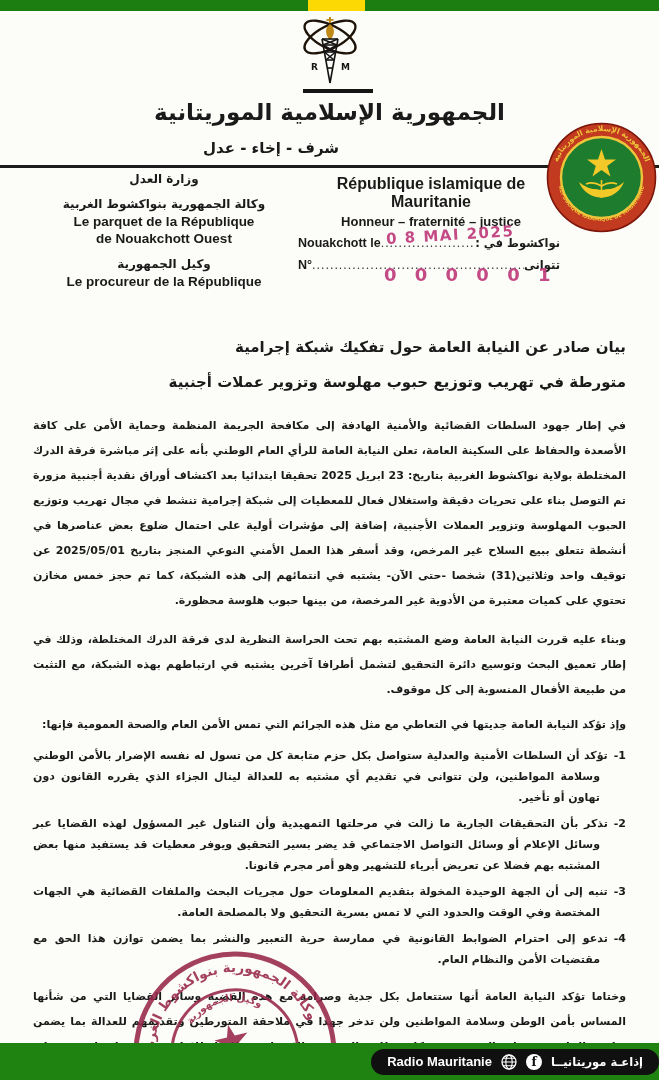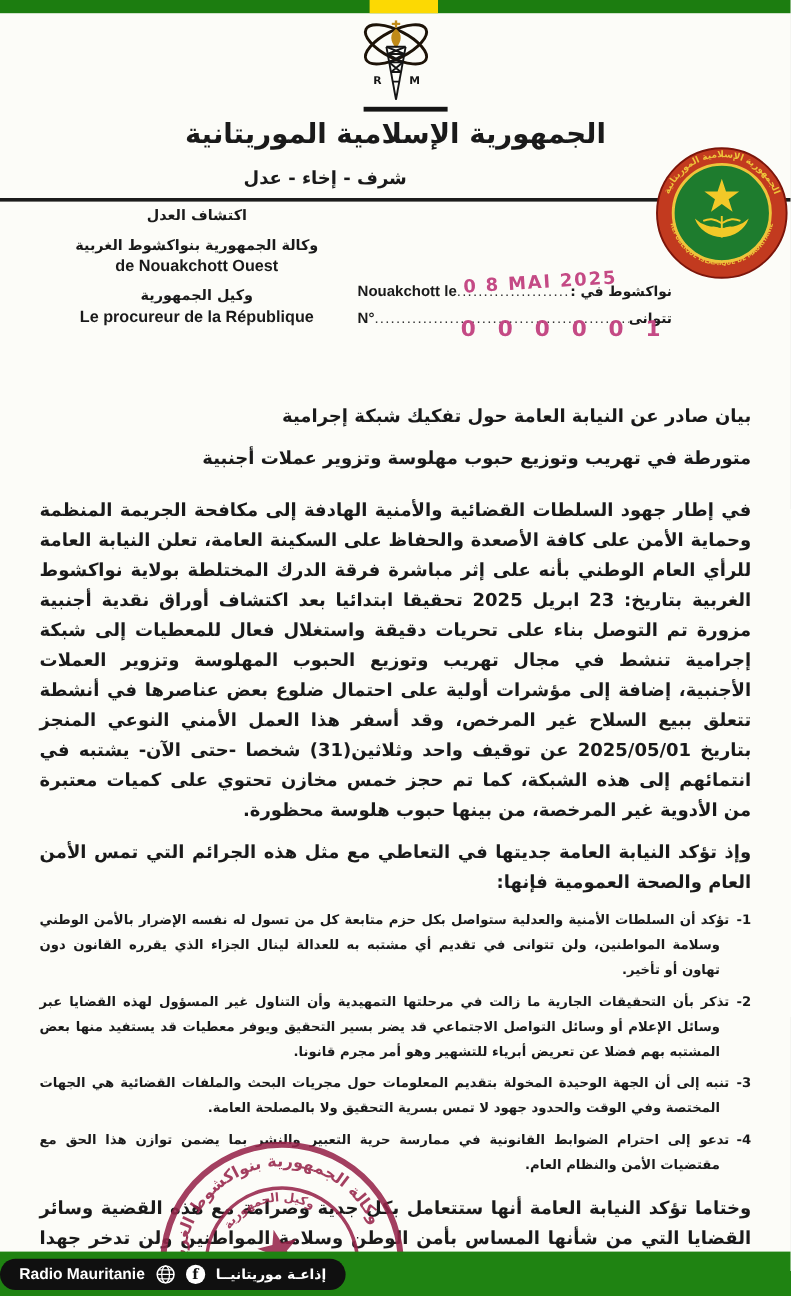--- a/index.html
+++ b/index.html
@@ -37,33 +37,33 @@
   .stamp-date{position:absolute;left:386px;top:226px;font-size:15px;font-weight:bold;
     letter-spacing:1.5px;transform:rotate(-3.5deg);opacity:.95;white-space:nowrap;}
   .stamp-num{position:absolute;left:384px;top:264px;font-size:18px;font-weight:bold;
     letter-spacing:6px;opacity:.95;white-space:nowrap;}
   
   .seal{position:absolute;top:120px;left:545px;width:113px;height:115px;}
   
   .doc{position:absolute;top:336px;left:33px;width:593px;direction:rtl;}
   .doc-title{ font-size:15px;font-weight:bold;line-height:1.55;}
   .doc-title .t2{margin-top:12px;}
-  .para{font-size:15px;font-weight:bold;line-height:25px;text-align:justify;margin-top:14px;}
+  .para{font-size:11px;font-weight:bold;line-height:25px;text-align:justify;margin-top:14px;}
   .para.first{margin-top:18px;}
   .intro{margin-top:10px;}
   .points{margin-top:8px;}
   .point{font-size:11px;font-weight:bold;line-height:21px;text-align:justify;
     padding-right:26px;text-indent:-26px;margin-bottom:5px;}
   .pt-num{margin-left:6px;}
   
   .round-stamp{position:absolute;top:938px;left:120px;width:230px;height:106px;overflow:hidden;}
   .round-stamp svg{transform:rotate(-14deg);opacity:.88;}
   
   .footer{position:absolute;left:0;bottom:0;width:659px;height:37px;
-    display:flex;align-items:center;justify-content:flex-start;z-index:5;}
+    display:flex;align-items:center;justify-content:flex-end;z-index:5;}
   .pill{background:#101010;border-radius:15px;height:26px;display:flex;align-items:center;
     gap:9px;padding:0 16px;color:#fff;}
   .pill .fr{font-family:"Liberation Sans","DejaVu Sans",sans-serif;font-size:13px;font-weight:bold;}
   .pill .ar{direction:rtl;font-size:11.5px;font-weight:bold;}
   .fb{width:16px;height:16px;border-radius:50%;background:#fff;color:#101010;
     display:flex;align-items:center;justify-content:center;
     font-family:"DejaVu Serif",serif;font-size:12px;font-weight:bold;line-height:1;}
 </style>
 </head>
 <body>
@@ -97,29 +97,34 @@
       <text x="54" y="57" font-size="9" font-weight="bold" font-family="DejaVu Sans" fill="#151515">M</text>
     </svg>
   </div>
   <div class="logo-underline"></div>
 
   <div class="brand-ar" dir="rtl">الجمهورية الإسلامية الموريتانية</div>
   <div class="motto-ar" dir="rtl">شرف - إخاء - عدل</div>
   <div class="hrline"></div>
 
   <div class="left-block">
-    <div class="ar" dir="rtl">اكتشاف العدل</div>
+    <div class="ar" dir="rtl">وزارة العدل</div>
     <div class="gap"></div>
     <div class="ar" dir="rtl">وكالة الجمهورية بنواكشوط الغربية</div>
+    <div class="fr">Le parquet de la République</div>
     <div class="fr">de Nouakchott Ouest</div>
     <div class="gap"></div>
     <div class="ar" dir="rtl">وكيل الجمهورية</div>
     <div class="fr">Le procureur de la République</div>
   </div>
 
+  <div class="right-block">
+    <div class="rep">République islamique de Mauritanie</div>
+    <div class="mot">Honneur – fraternité – justice</div>
+  </div>
 
   <div class="date-row">
     <span>Nouakchott le</span>
     <span class="dots">......................................</span>
     <span class="arlbl" dir="rtl">نواكشوط في :</span>
   </div>
 
   <div class="num-row">
     <span>N°</span>
     <span class="dots">..........................................................</span>
@@ -156,30 +161,31 @@
       </g>
     </svg>
   </div>
 
   <div class="doc">
     <div class="doc-title">
       <div>بيان صادر عن النيابة العامة حول تفكيك شبكة إجرامية</div>
       <div class="t2">متورطة في تهريب وتوزيع حبوب مهلوسة وتزوير عملات أجنبية</div>
     </div>
     <div class="para first">في إطار جهود السلطات القضائية والأمنية الهادفة إلى مكافحة الجريمة المنظمة وحماية الأمن على كافة الأصعدة والحفاظ على السكينة العامة، تعلن النيابة العامة للرأي العام الوطني بأنه على إثر مباشرة فرقة الدرك المختلطة بولاية نواكشوط الغربية بتاريخ: 23 ابريل 2025 تحقيقا ابتدائيا بعد اكتشاف أوراق نقدية أجنبية مزورة تم التوصل بناء على تحريات دقيقة واستغلال فعال للمعطيات إلى شبكة إجرامية تنشط في مجال تهريب وتوزيع الحبوب المهلوسة وتزوير العملات الأجنبية، إضافة إلى مؤشرات أولية على احتمال ضلوع بعض عناصرها في أنشطة تتعلق ببيع السلاح غير المرخص، وقد أسفر هذا العمل الأمني النوعي المنجز بتاريخ 2025/05/01 عن توقيف واحد وثلاثين(31) شخصا -حتى الآن- يشتبه في انتمائهم إلى هذه الشبكة، كما تم حجز خمس مخازن تحتوي على كميات معتبرة من الأدوية غير المرخصة، من بينها حبوب هلوسة محظورة.</div>
+    <div class="para">وبناء عليه قررت النيابة العامة وضع المشتبه بهم تحت الحراسة النظرية لدى فرقة الدرك المختلطة، وذلك في إطار تعميق البحث وتوسيع دائرة التحقيق لتشمل أطرافا آخرين يشتبه في ارتباطهم بهذه الشبكة، مع التثبت من طبيعة الأفعال المنسوبة إلى كل موقوف.</div>
     <div class="para intro">وإذ تؤكد النيابة العامة جديتها في التعاطي مع مثل هذه الجرائم التي تمس الأمن العام والصحة العمومية فإنها:</div>
     <div class="points">
       <div class="point">
         <span class="pt-num">1-</span><span>تؤكد أن السلطات الأمنية والعدلية ستواصل بكل حزم متابعة كل من تسول له نفسه الإضرار بالأمن الوطني وسلامة المواطنين، ولن تتوانى في تقديم أي مشتبه به للعدالة لينال الجزاء الذي يقرره القانون دون تهاون أو تأخير.</span>
       </div>
       <div class="point">
         <span class="pt-num">2-</span><span>تذكر بأن التحقيقات الجارية ما زالت في مرحلتها التمهيدية وأن التناول غير المسؤول لهذه القضايا عبر وسائل الإعلام أو وسائل التواصل الاجتماعي قد يضر بسير التحقيق ويوفر معطيات قد يستفيد منها بعض المشتبه بهم فضلا عن تعريض أبرياء للتشهير وهو أمر مجرم قانونا.</span>
       </div>
       <div class="point">
-        <span class="pt-num">3-</span><span>تنبه إلى أن الجهة الوحيدة المخولة بتقديم المعلومات حول مجريات البحث والملفات القضائية هي الجهات المختصة وفي الوقت والحدود جهود لا تمس بسرية التحقيق ولا بالمصلحة العامة.</span>
+        <span class="pt-num">3-</span><span>تنبه إلى أن الجهة الوحيدة المخولة بتقديم المعلومات حول مجريات البحث والملفات القضائية هي الجهات المختصة وفي الوقت والحدود التي لا تمس بسرية التحقيق ولا بالمصلحة العامة.</span>
       </div>
       <div class="point">
         <span class="pt-num">4-</span><span>تدعو إلى احترام الضوابط القانونية في ممارسة حرية التعبير والنشر بما يضمن توازن هذا الحق مع مقتضيات الأمن والنظام العام.</span>
       </div>
     </div>
     <div class="para">وختاما تؤكد النيابة العامة أنها ستتعامل بكل جدية وصرامة مع هذه القضية وسائر القضايا التي من شأنها المساس بأمن الوطن وسلامة المواطنين ولن تدخر جهدا في ملاحقة المتورطين وتقديمهم للعدالة بما يضمن تطبيق القانون وحماية المجتمع من كل مظاهر الجريمة والانحراف وذلك انطلاقا من مسؤوليتها في حماية النظام العام وترسيخ هيبة الدولة وسيادة القانون.</div>
 
   </div>
 
   <div class="round-stamp">

